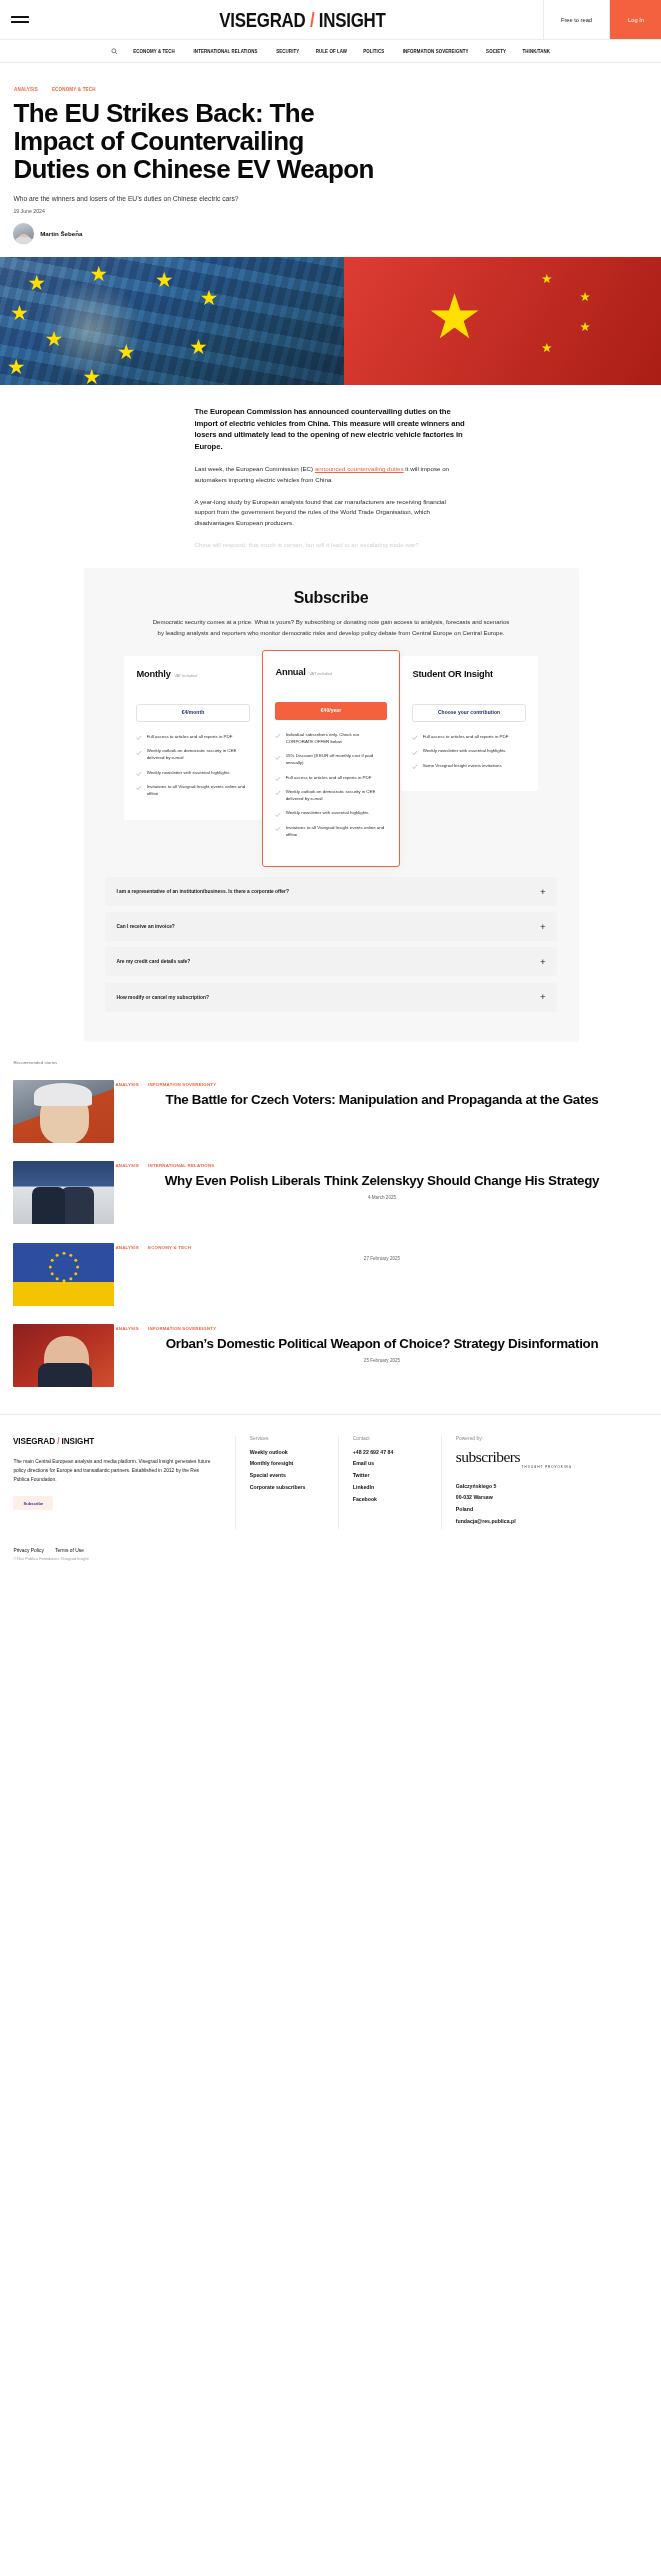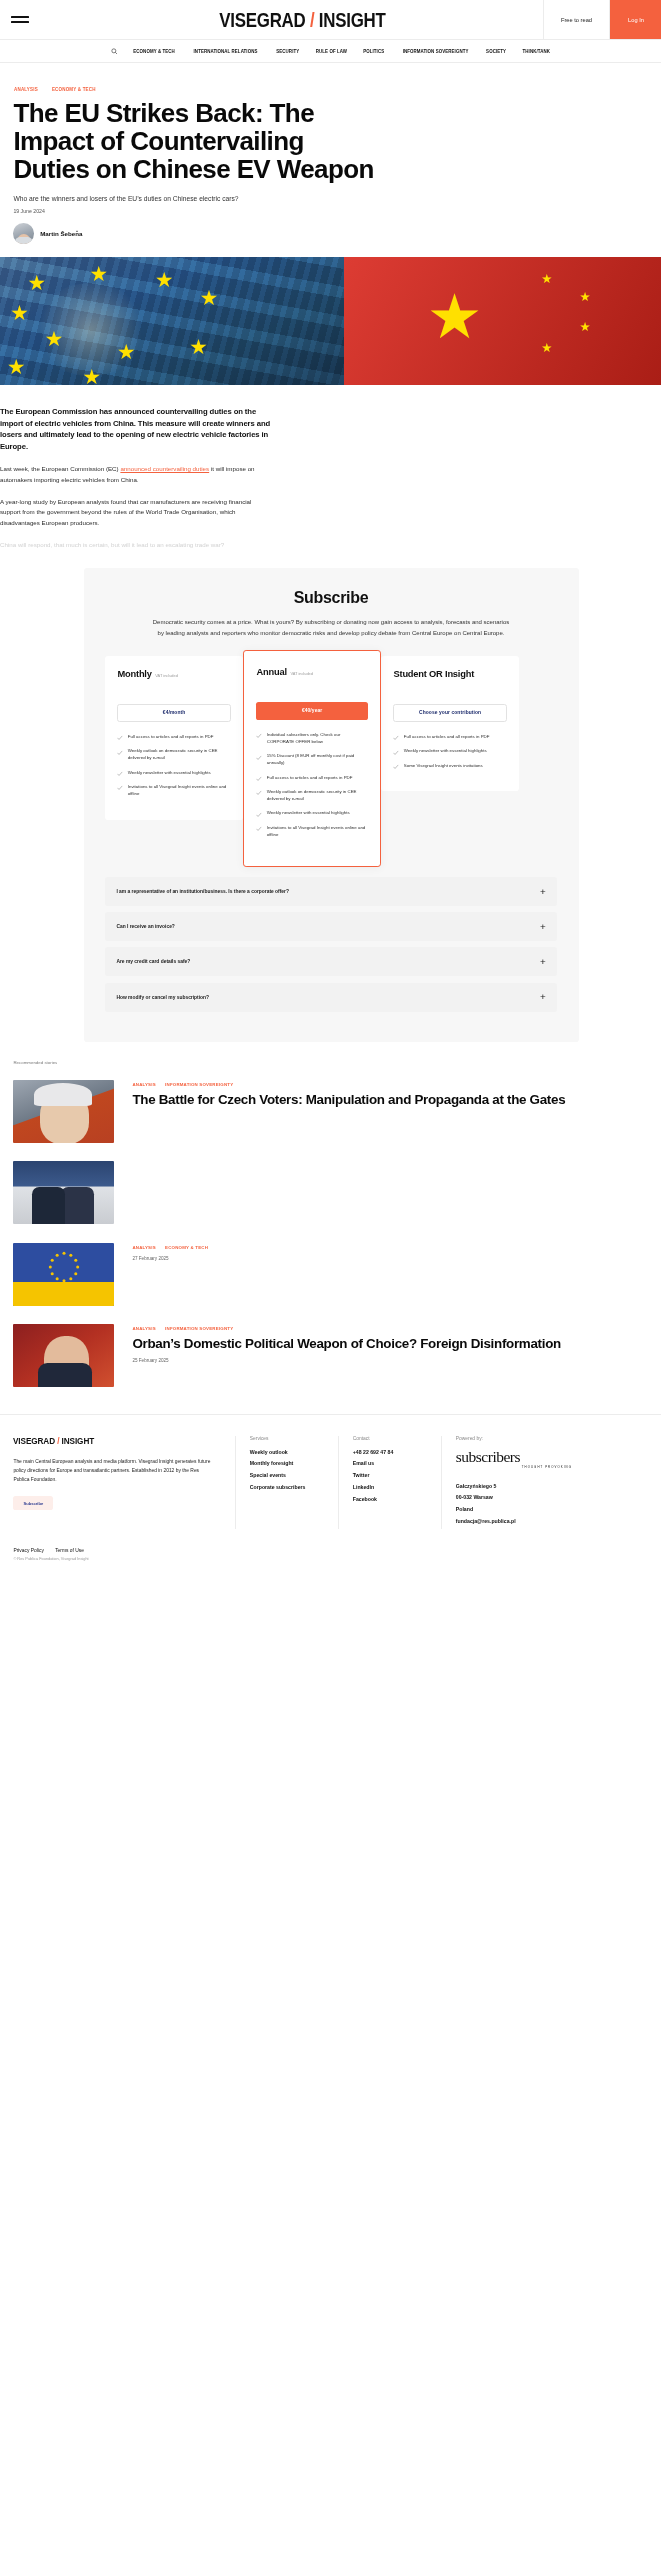--- a/index.html
+++ b/index.html
@@ -117,42 +117,42 @@
   .hero-right::after{
     content:""; position:absolute; inset:0;
     background: linear-gradient(120deg, rgba(255,255,255,.10), rgba(0,0,0,.22));
   }
   .star { position: absolute; color: #ffe000; line-height: 1; }
   .star-eu { font-size: 20.6px; }
   .hero-right .star-cn-big { font-size: 62px; left: 26%; top: 22%; color:#ffe000; z-index:3; }
   .hero-right .star-cn-s { font-size: 12.4px; color:#ffe000; z-index:3; }
 
   
-  .body-wrap { padding: 20.6px 0 0 0; display:flex; }
+  .body-wrap { padding: 20.6px 0 0 0; display:flex; justify-content:center; }
   .body-col { width: 273px; }
   .lede {
     font-size: 7.7px; font-weight: 700; line-height: 1.52; color: #111; letter-spacing: -0.1px;
   }
   .para { font-size: 6.2px; line-height: 1.72; color: #2b2b2b; margin-top: 11.3px; }
   .para a { color: #f4613e; text-decoration: underline; }
   .para.fading { color: #d2d2d2; }
 
   
   .subscribe-panel {
     margin: 17.5px auto 0 auto; width: 495px; background: #f7f7f7;
     border-radius: 3.1px; padding: 20.6px 21.6px 24px 21.6px;
   }
   .sub-title {
     text-align:center; font-size: 16px; font-weight: 700; letter-spacing: -0.3px; color:#111;
   }
   .sub-desc {
     margin: 10.3px auto 0 auto; max-width: 361px; text-align:center;
     font-size: 6px; line-height: 1.75; color: #333;
   }
-  .plans { display:flex; justify-content:flex-start; gap: 0; margin-top: 17.5px; align-items: flex-start; }
+  .plans { display:flex; justify-content:center; gap: 0; margin-top: 17.5px; align-items: flex-start; }
   .plan { background:#fff; border-radius:3.1px; padding: 13.4px 12.4px 15.5px 12.4px; width: 138px; }
   .plan.featured {
     border: 0.5px solid #f4613e; padding-top: 15.5px; padding-bottom: 20.6px; position: relative; z-index: 2;
     margin: -5.2px 0; box-shadow: 0 1px 9.3px rgba(0,0,0,.05);
   }
   .plan-head { display:flex; align-items: baseline; gap: 3.6px; min-height: 27px; }
   .plan-name { font-size: 9.3px; font-weight: 700; letter-spacing: -0.2px; line-height:1.12; }
   .plan-vat { font-size: 3.9px; color:#9b9b9b; }
   .plan-cta {
     margin-top: 8.2px; height: 17.5px; border-radius: 2.6px;
@@ -171,21 +171,21 @@
   .faq-item {
     background:#f2f2f2; border-radius:3.1px; height: 29px; margin-bottom: 6.2px;
     display:flex; align-items:center; justify-content:space-between; padding: 0 11.3px;
   }
   .faq-q { font-size: 4.9px; font-weight: 600; color:#1a1a1a; }
   .faq-plus { font-size: 9.8px; color:#1a1a1a; line-height:1; font-weight: 300; }
 
   
   .rec-wrap { padding: 18.5px 13.4px 0 13.4px; }
   .rec-label { font-size: 4.4px; color:#7b7b7b; margin-bottom: 7.2px; }
-  .rec-item { display:flex; gap: 18px; padding: 7.2px 0 11.3px 0; align-items:flex-start; }
+  .rec-item { display:flex; gap: 1px; padding: 7.2px 0 11.3px 0; align-items:flex-start;text-align:center; }
   .rec-thumb { width: 101px; height: 63px; flex: none; border-radius: 1px; overflow:hidden; position:relative; }
   .rec-body { flex:1; padding-top: 2.1px; }
   .rec-tags { display:flex; gap:9.3px; margin-bottom: 5.2px; }
   .rec-tags span {
     color:#f4613e; font-size:4.4px; font-weight:600; letter-spacing:0.2px; text-transform:uppercase;
   }
   .rec-title { font-size: 13.4px; font-weight: 700; line-height:1.14; letter-spacing:-0.3px; color:#0a0a0a; }
   .rec-date { margin-top: 6.2px; font-size: 4.6px; color:#666; }
 
   .th1 { background: linear-gradient(160deg,#9ea7b2 0%,#6f7a87 45%,#c0471f 46%,#b84022 100%); }
@@ -470,20 +470,28 @@
           <span>ANALYSIS</span>
           <span>INFORMATION SOVEREIGNTY</span>
         </div>
         <div class="rec-title">The Battle for Czech Voters: Manipulation and Propaganda at the Gates</div>
         <div class="rec-date"></div>
       </div>
     </div>
 
     <div class="rec-item">
       <div class="rec-thumb th2"></div>
+      <div class="rec-body">
+        <div class="rec-tags">
+          <span>ANALYSIS</span>
+          <span>INTERNATIONAL RELATIONS</span>
+        </div>
+        <div class="rec-title">Why Even Polish Liberals Think Zelenskyy Should Change His Strategy</div>
+        <div class="rec-date">4 March 2025</div>
+      </div>
     </div>
 
     <div class="rec-item">
       <div class="rec-thumb th3">
         <svg class="eu-circle" viewBox="0 0 100 100">
           <g fill="#f5c400">
             <circle cx="50" cy="14" r="4"></circle>
               <circle cx="68" cy="19" r="4"></circle>
               <circle cx="81" cy="32" r="4"></circle>
             <circle cx="86" cy="50" r="4"></circle>
@@ -508,21 +516,21 @@
       </div>
     </div>
 
     <div class="rec-item">
       <div class="rec-thumb th4"></div>
       <div class="rec-body">
         <div class="rec-tags">
           <span>ANALYSIS</span>
           <span>INFORMATION SOVEREIGNTY</span>
         </div>
-        <div class="rec-title">Orban’s Domestic Political Weapon of Choice? Foreign Disinformation</div>
+        <div class="rec-title">Orban’s Domestic Political Weapon of Choice? Strategy Disinformation</div>
         <div class="rec-date">25 February 2025</div>
       </div>
     </div>
   </div>
 
   <div class="footer">
     <div class="f-brand-col">
       <div class="f-brand">
         <span>VISEGRAD</span>
         <span class="slash">/</span>

